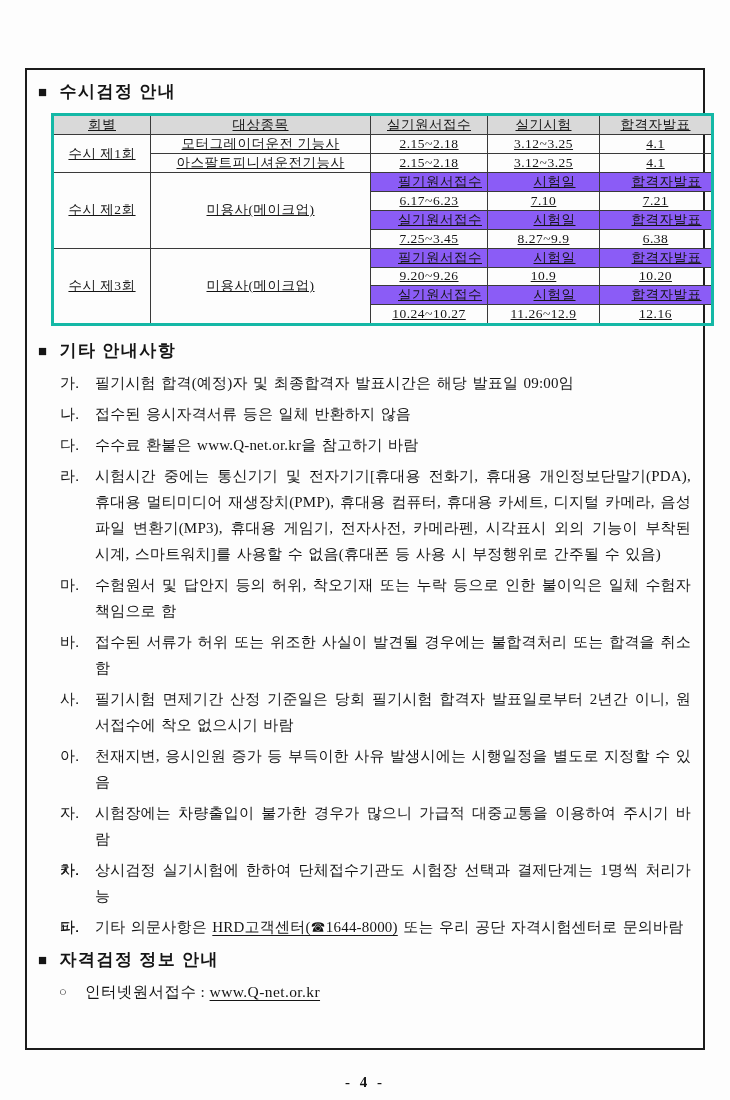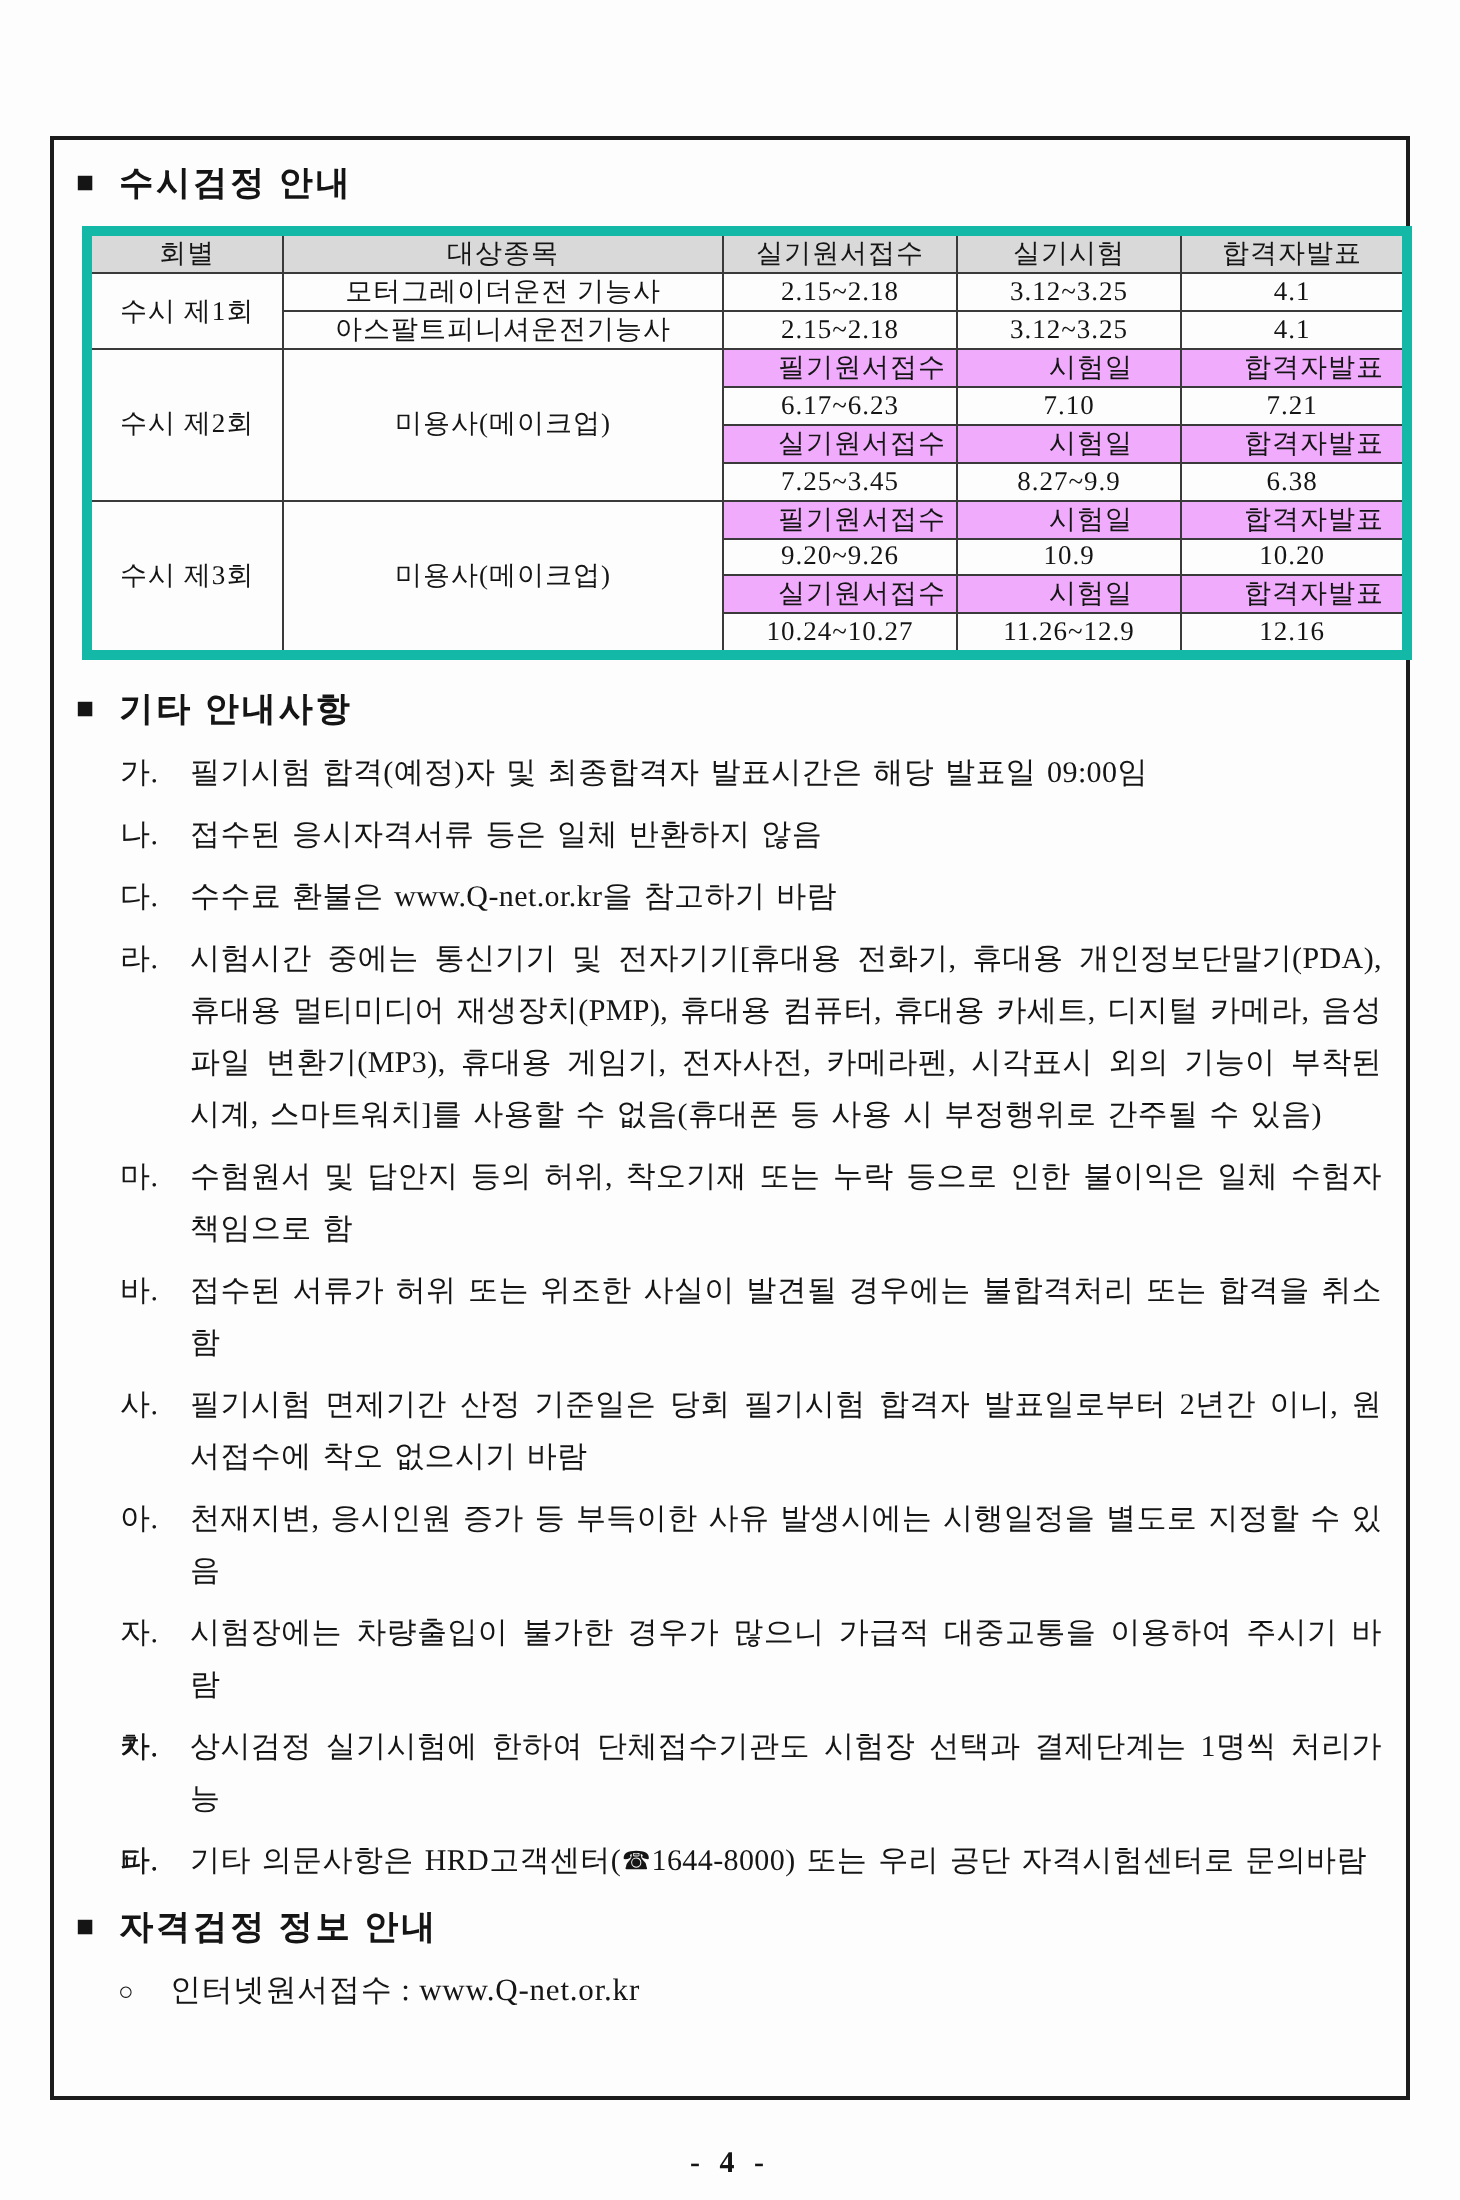--- a/index.html
+++ b/index.html
@@ -17,46 +17,47 @@
   
   .sec-title{
     display:flex;align-items:center;gap:11px;
     font-size:17px;font-weight:bold;letter-spacing:1.5px;
     line-height:20px;margin:0 0 0 1px;
   }
   .sec-title .sq{font-size:15px;line-height:15px;}
   
   table.sched{
     border-collapse:collapse;table-layout:fixed;
-    margin:11px 0 0 4px;width:660px;
-    border:5px solid #14b8a6;
+    margin:11px 0 0 14px;width:660px;
+    border:3px solid #14b8a6;
+    text-decoration:underline;
   }
   table.sched th,table.sched td{
     border:1px solid #3a3a3a;
     font-size:13.5px;font-weight:normal;text-align:center;
     height:17.8px;padding:0 2px;white-space:nowrap;overflow:hidden;
     letter-spacing:0.5px;
   }
   table.sched th.head{background:#d9d9d9;}
-  table.sched td.sub{background:#f0abfc;padding-left:24px;}
+  table.sched td.sub{background:#8b5cf6;padding-left:24px;}
   col.c-round{width:98px;}
   col.c-subj{width:220px;}
   col.c-a{width:117px;}
   col.c-b{width:112px;}
   col.c-c{width:113px;}
   
   .h2{margin-top:15px;}
   .items{margin-top:9px;}
   .item{
     position:relative;padding-left:58px;margin-bottom:5px;
     font-size:15px;line-height:26px;text-align:justify;
     letter-spacing:0.2px;word-spacing:1.5px;
   }
   .item .lbl{position:absolute;left:23px;top:0;}
-  .u{text-underline-offset:3px;}
+  .u{text-decoration:underline;text-underline-offset:3px;}
   
   .h3{margin-top:10px;}
   .info-items{margin-top:8px;}
   .info-item{
     position:relative;padding-left:48px;font-size:15.5px;line-height:28px;
     letter-spacing:0.4px;
   }
   .info-item .bullet{position:absolute;left:22px;top:0;font-size:13px;}
   .info-item .url{font-family:"Liberation Serif","DejaVu Serif",serif;}
   

